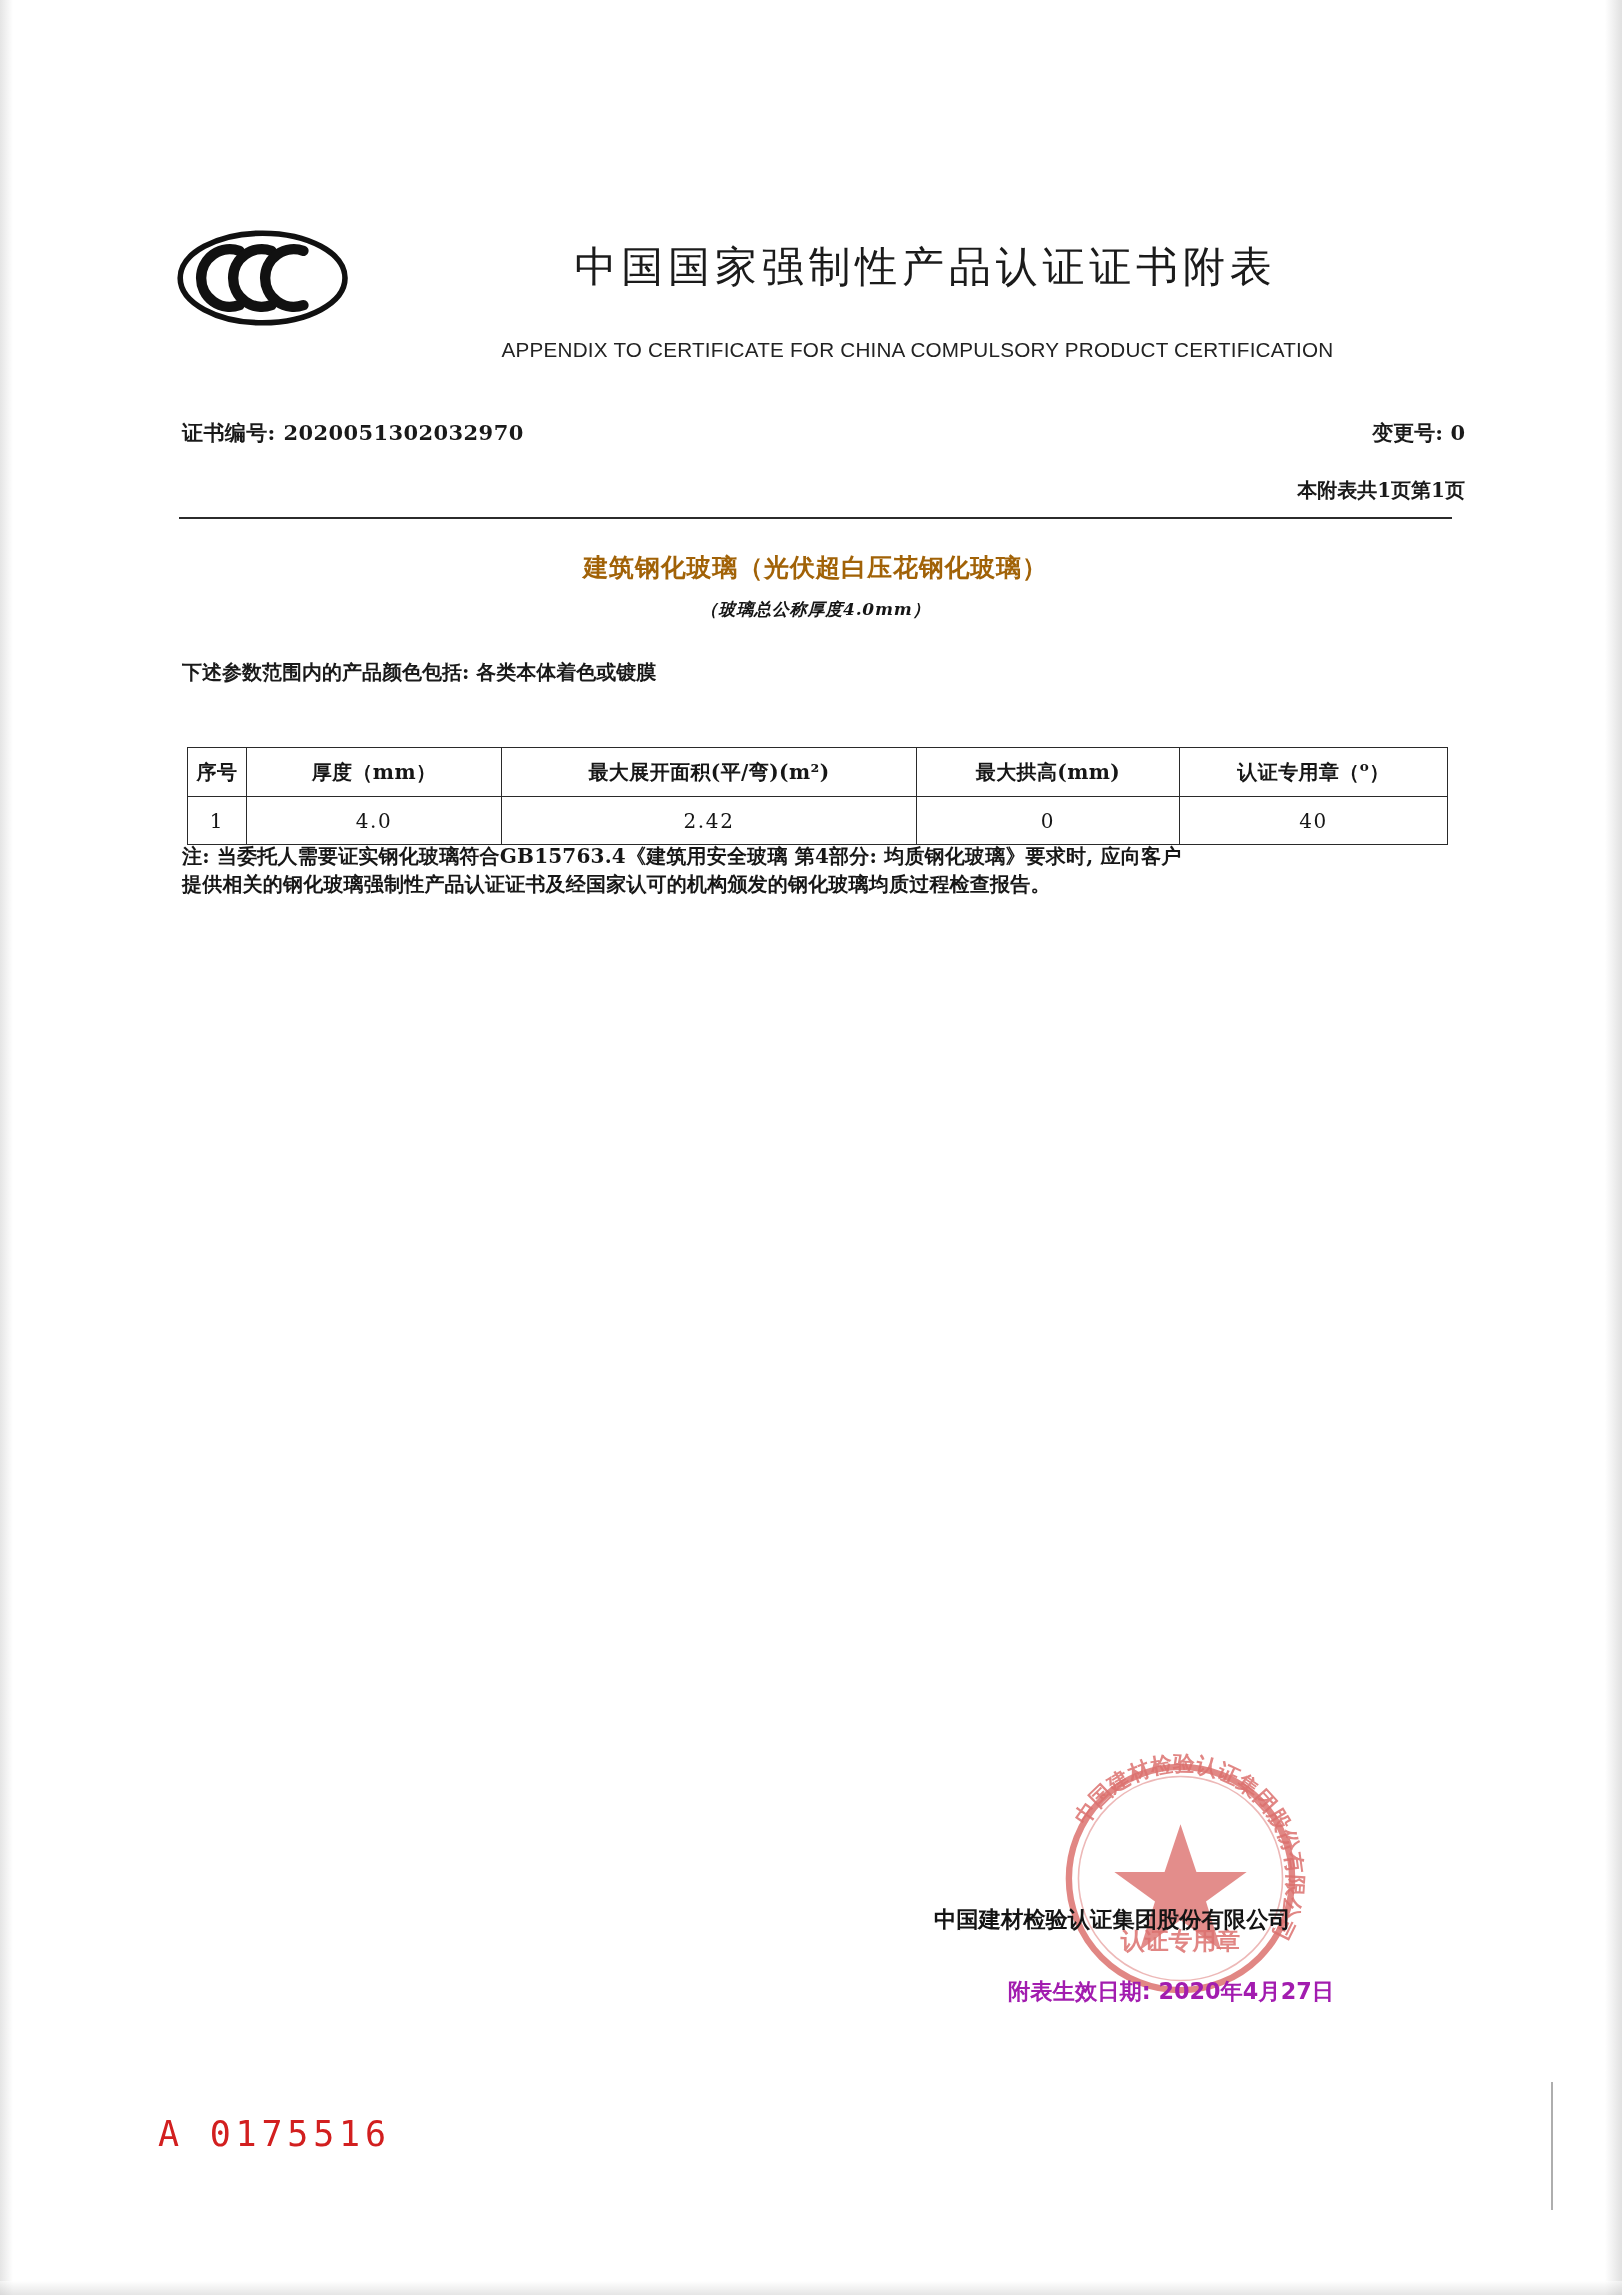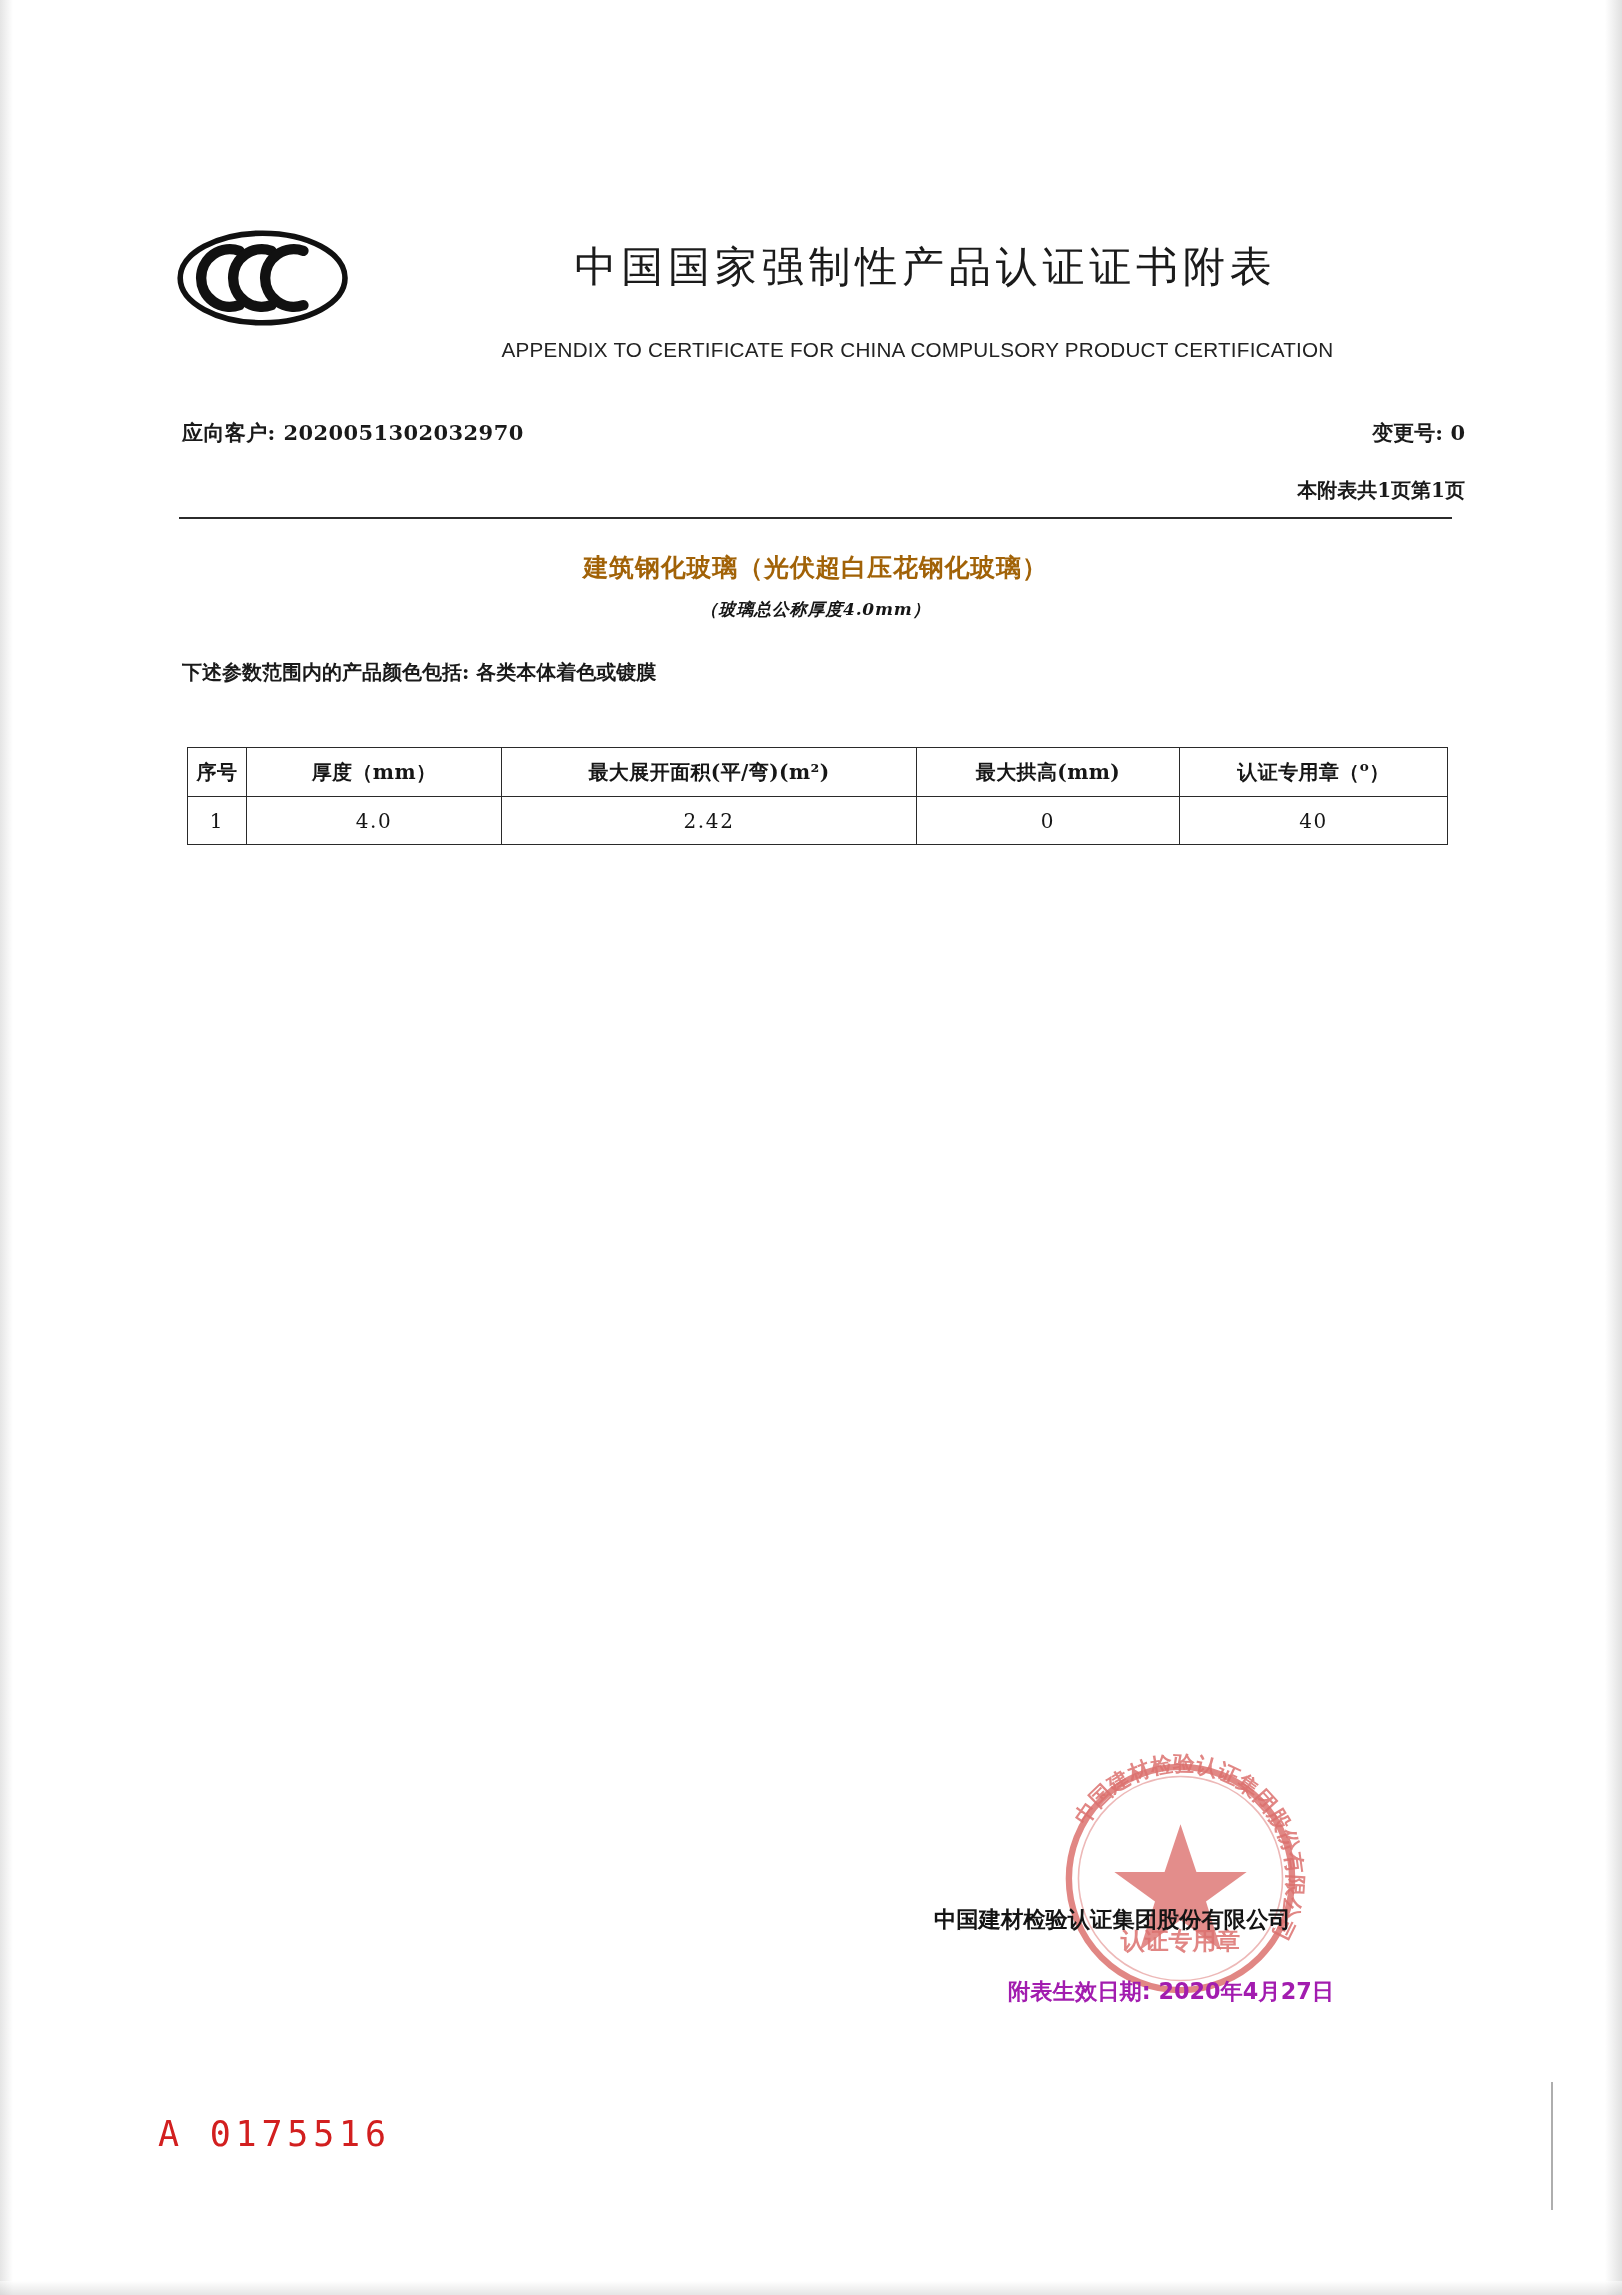--- a/index.html
+++ b/index.html
@@ -306,21 +306,21 @@
         <ellipse cx="107" cy="60" rx="103" ry="56" fill="none" stroke="#111" stroke-width="7"></ellipse>
         <path d="M78 26 A36 36 0 1 0 78 94" fill="none" stroke="#111" stroke-width="13" stroke-linecap="round"></path>
         <path d="M118 26 A36 36 0 1 0 118 94" fill="none" stroke="#111" stroke-width="13" stroke-linecap="round"></path>
         <path d="M158 26 A36 36 0 1 0 158 94" fill="none" stroke="#111" stroke-width="13" stroke-linecap="round"></path>
       </svg>
     </div>
 
     <div class="title-cn">中国国家强制性产品认证证书附表</div>
     <div class="title-en">APPENDIX TO CERTIFICATE FOR CHINA COMPULSORY PRODUCT CERTIFICATION</div>
 
-    <div class="cert-no">应向客户: 2020051302032970</div>
+    <div class="cert-no">证书编号: 2020051302032970</div>
     <div class="change-no">变更号: 0</div>
 
     <div class="page-of">本附表共1页第1页</div>
     <div class="rule-top"></div>
 
     <div class="prod-line1">建筑钢化玻璃（光伏超白压花钢化玻璃）</div>
     <div class="prod-line2">（玻璃总公称厚度4.0mm）</div>
 
     <div class="color-note">下述参数范围内的产品颜色包括: 各类本体着色或镀膜</div>
 
@@ -345,20 +345,24 @@
         <tr>
           <td>1</td>
           <td>4.0</td>
           <td>2.42</td>
           <td>0</td>
           <td>40</td>
         </tr>
       </tbody>
     </table>
 
+    <div class="remark">
+      <span>注: 当委托人需要证实钢化玻璃符合GB15763.4《建筑用安全玻璃 第4部分: 均质钢化玻璃》要求时, 应向客户</span>
+      <span class="ln2">提供相关的钢化玻璃强制性产品认证证书及经国家认可的机构颁发的钢化玻璃均质过程检查报告。</span>
+    </div>
 
 
     <div class="seal">
       <svg width="287" height="287" viewBox="0 0 360 360" xmlns="http://www.w3.org/2000/svg">
         <defs>
           <path id="outerArc" d="M 180,180 m -135,0 a 135,135 0 1,1 270,0 a 135,135 0 1,1 -270,0"></path>
         </defs>
         <circle cx="180" cy="180" r="140" fill="none" stroke="#d4524f" stroke-width="8" opacity="0.85"></circle>
         <circle cx="180" cy="180" r="128" fill="none" stroke="#d4524f" stroke-width="2" opacity="0.5"></circle>
         <path d="M180 112 l20 60 h63 l-51 37 19 61 -51-38 -51 38 19-61 -51-37 h63 z" fill="#d4524f" opacity="0.8"></path>

